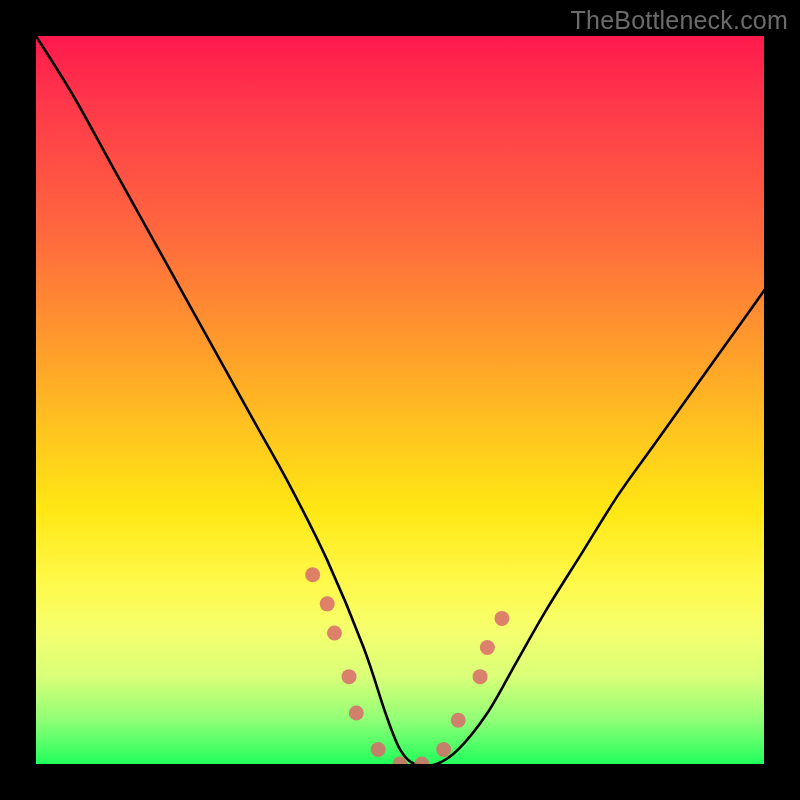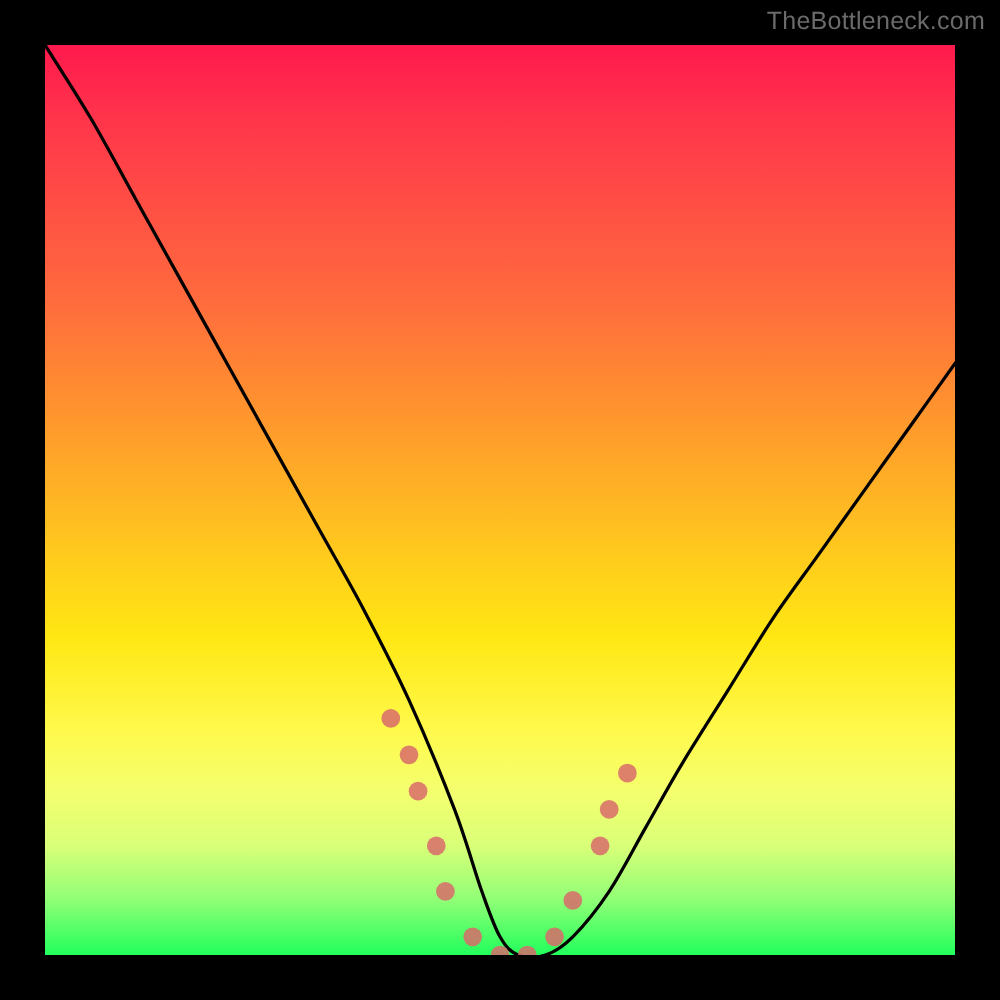--- a/index.html
+++ b/index.html
@@ -37,21 +37,21 @@
       #f4ff6e 82%,
       #d9ff78 88%,
       #8fff76 94%,
       #22ff5c 100%);
   }
   .watermark {
     position: absolute;
     top: 6px;
     right: 12px;
     color: #6b6b6b;
-    font-size: 20px;
+    font-size: 25px;
     letter-spacing: 0.2px;
     user-select: none;
   }
   svg.curve {
     position: absolute;
     top: 0;
     left: 0;
     width: 728px;
     height: 728px;
   }

